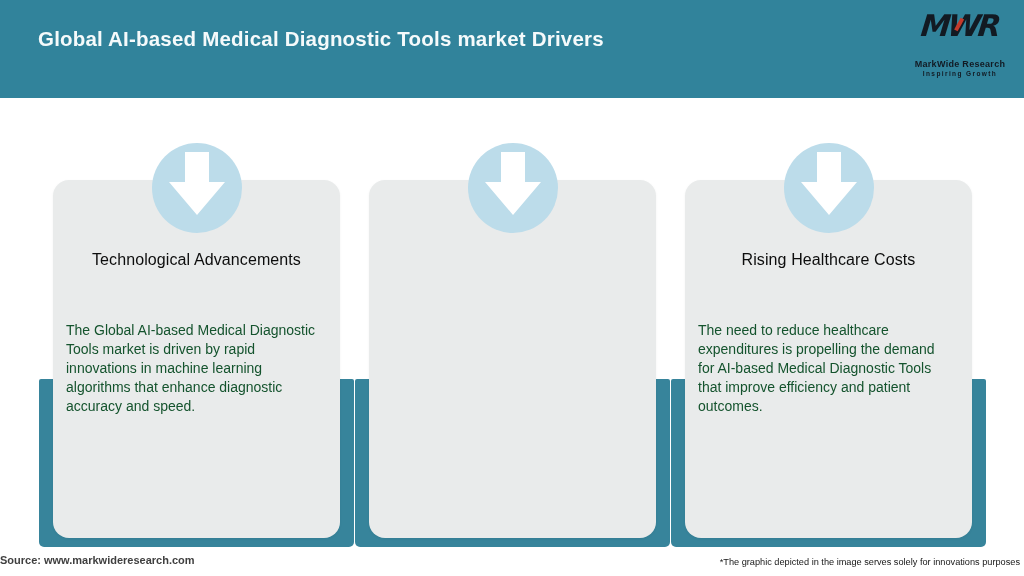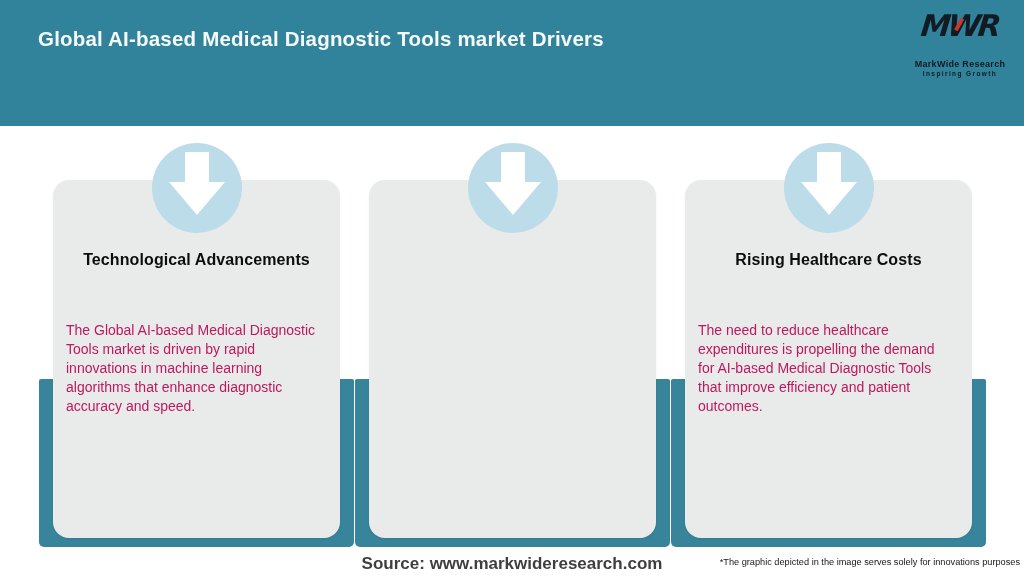--- a/index.html
+++ b/index.html
@@ -15,21 +15,21 @@
   body{
     position:relative;
     width:1024px;height:576px;
     background:#ffffff;
     font-family:"Liberation Sans", sans-serif;
     overflow:hidden;
   }
 
   
   .header{
-    position:absolute;top:0;left:0;width:1024px;height:126px;
+    position:absolute;top:0;left:0;width:1024px;height:98px;
     background:var(--header-teal);
   }
   .header-title{
     position:absolute;left:38px;top:27px;
     font-size:20.5px;font-weight:bold;color:#F5FAFB;
     letter-spacing:0.2px;
   }
   .logo{
     position:absolute;right:12px;top:11px;width:104px;
     text-align:center;color:var(--logo-dark);
@@ -76,33 +76,32 @@
     position:absolute;top:-37px;left:50%;margin-left:-45px;
     width:90px;height:90px;border-radius:50%;
     background:var(--circle-blue);
     z-index:2;
     display:flex;align-items:flex-start;justify-content:center;
   }
   .circle svg{display:block;margin-top:9px;}
   .card-title{
     margin-top:71px;
     text-align:center;
-    font-size:16px;font-weight:bold;color:#0d0d0d;
+    font-size:16px;font-weight:normal;color:#0d0d0d;
     letter-spacing:0.1px;
   }
   .card-body{
     margin:52px 20px 0 13px;
-    font-size:14px;line-height:19px;color:#be185d;
+    font-size:14px;line-height:19px;color:#14532d;
   }
 
   
   .source{
     position:absolute;left:0;right:0;top:554px;
-    text-align:center;
-    font-size:17px;font-weight:bold;color:#3F3F3F;
+    font-size:11px;font-weight:bold;color:#3F3F3F;
   }
   .disclaimer{
     position:absolute;right:4px;top:557px;
     font-size:9.2px;color:#161616;
   }
 </style>
 </head>
 <body>
 
 <div class="header">

